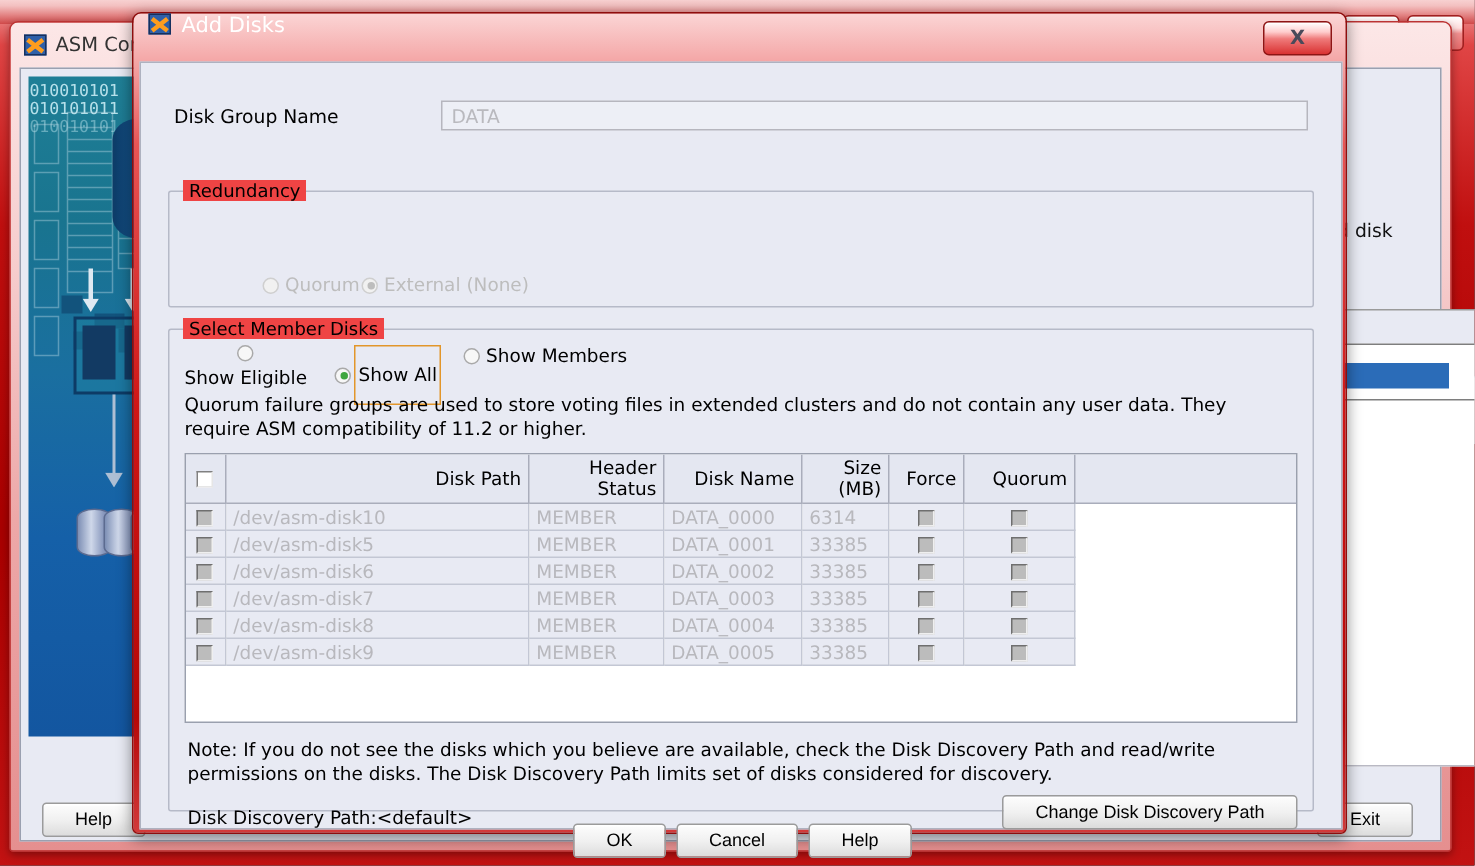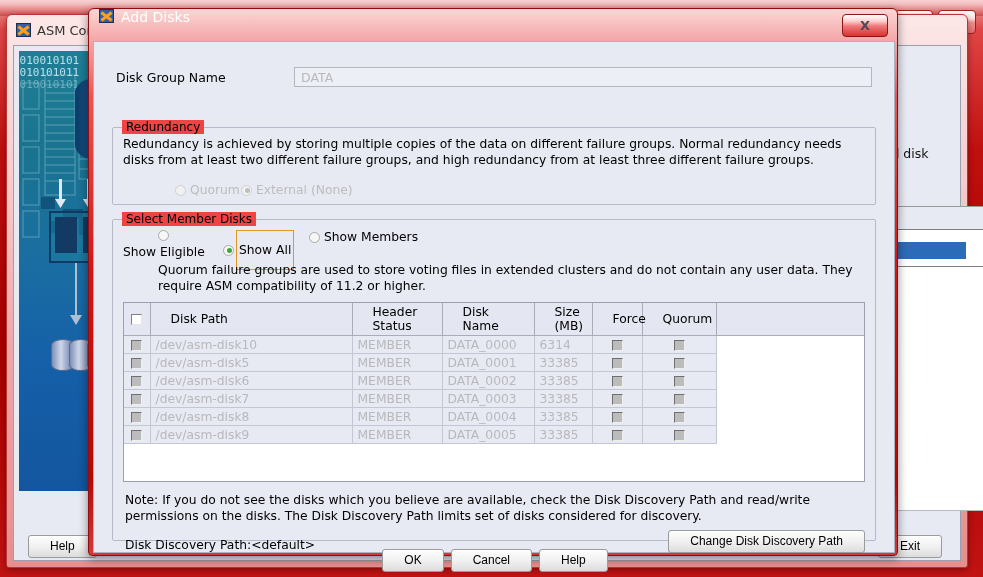--- a/index.html
+++ b/index.html
@@ -189,21 +189,21 @@
   .focus-box{border:1px solid #e2962a;padding:12px 2px;margin-left:-2px;}
 
   
   #tbl-wrap{
     position:absolute;left:10px;top:82px;width:742px;height:180px;
     background:#fff;border:1px solid #9aa0ae;box-sizing:border-box;overflow:hidden;
   }
   table.dt{border-collapse:collapse;width:100%;table-layout:fixed;}
   table.dt th{
     background:#e4e7f1;border:1px solid #a9adbb;border-top:none;border-left:none;
-    font-weight:normal;font-size:12.3px;text-align:left;padding:2px 20px;height:17px;
+    font-weight:normal;font-size:12.3px;text-align:right;padding:2px 4px;height:17px;
     color:#000;
   }
   table.dt td{
     border:1px solid #c3c7d4;border-top:none;border-left:none;
     font-size:12.3px;padding:1px 5px;height:15px;color:#b8b8bd;
     background:#e8eaf3;white-space:nowrap;overflow:hidden;
   }
   table.dt td.cb,table.dt th.cb{text-align:center;padding:0;}
   table.dt th.filler,table.dt td.filler{border-right:none;background:#e4e7f1;}
   table.dt td.filler{background:#fff;border-bottom:none;}
@@ -322,21 +322,20 @@
 
     <div id="dlg-body">
 
       <div class="row-dgn">
         <span class="lbl">Disk Group Name</span>
       </div>
       <div id="dgn-input">DATA</div>
 
       <div class="group" id="grp-red">
         <span class="legend">Redundancy</span>
-        <div class="para" style="left:10px;top:8px;width:742px;">Redundancy is achieved by storing multiple copies of the data on different failure groups. Normal redundancy needs disks from at least two different failure groups, and high redundancy from at least three different failure groups.</div>
 
         <div class="radio-row" style="left:12px;top:55px;margin-top:42px;">
           <span class="rad dis"></span>
           <span class="rtxt dis">High</span>
         </div>
         <div class="radio-row" style="left:62px;top:55px;">
           <span class="rad dis"></span>
           <span class="rtxt dis">Quorum</span>
         </div>
         <div class="radio-row" style="left:128px;top:55px;">
@@ -354,21 +353,21 @@
         </div>
         <div class="radio-row" style="left:110px;top:10px;">
           <span class="rad green on"></span>
           <span class="rtxt focus-box">Show All</span>
         </div>
         <div class="radio-row" style="left:196px;top:10px;">
           <span class="rad"></span>
           <span class="rtxt">Show Members</span>
         </div>
 
-        <div class="para" style="left:10px;top:42px;width:700px;margin-left:35px;">Quorum failure groups are used to store voting files in extended clusters and do not contain any user data. They require ASM compatibility of 11.2 or higher.</div>
+        <div class="para" style="left:10px;top:42px;width:700px;">Quorum failure groups are used to store voting files in extended clusters and do not contain any user data. They require ASM compatibility of 11.2 or higher.</div>
 
         <div id="tbl-wrap">
           <table class="dt">
             <colgroup>
               <col style="width:26px">
                 <col style="width:202px">
                 <col style="width:90px">
               <col style="width:92px">
                 <col style="width:58px">
                 <col style="width:50px">

